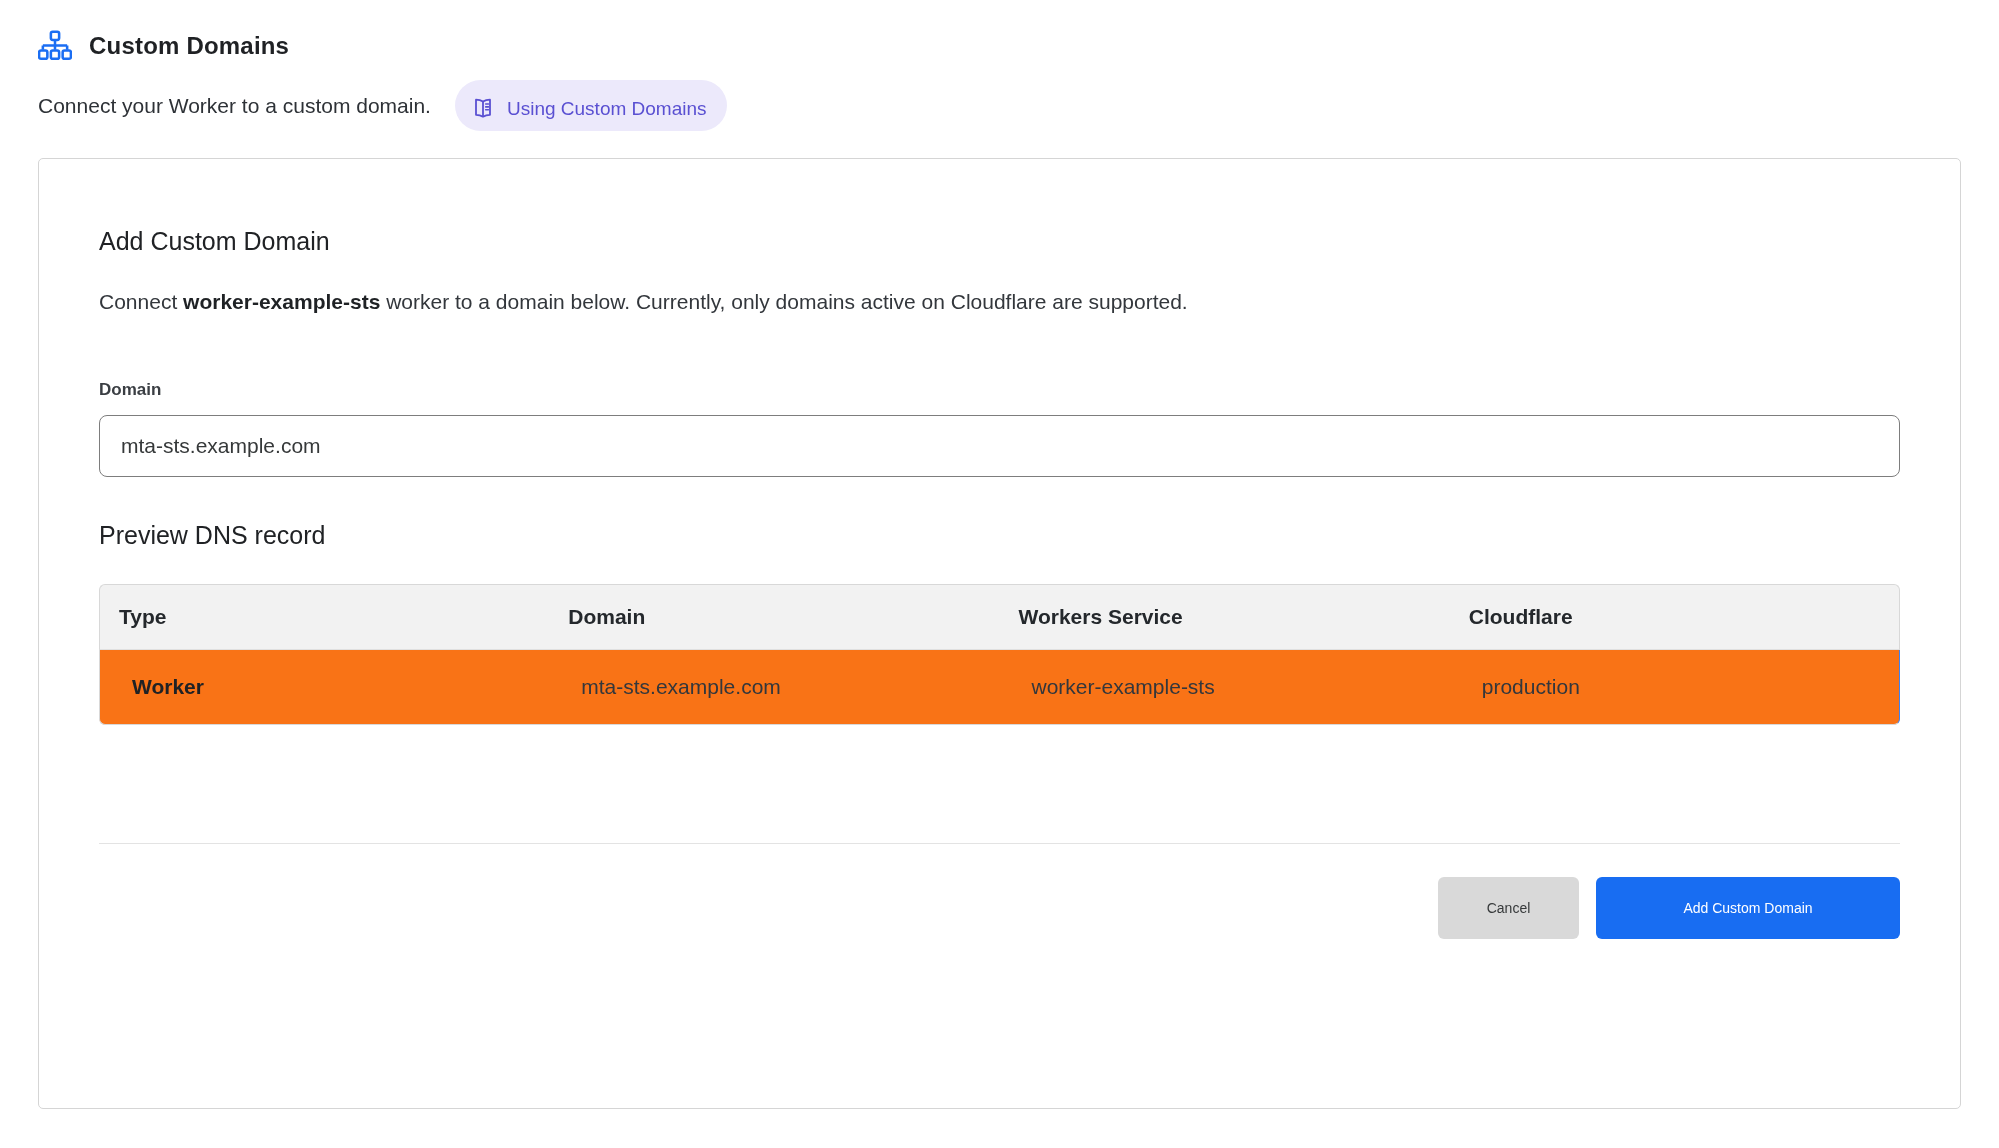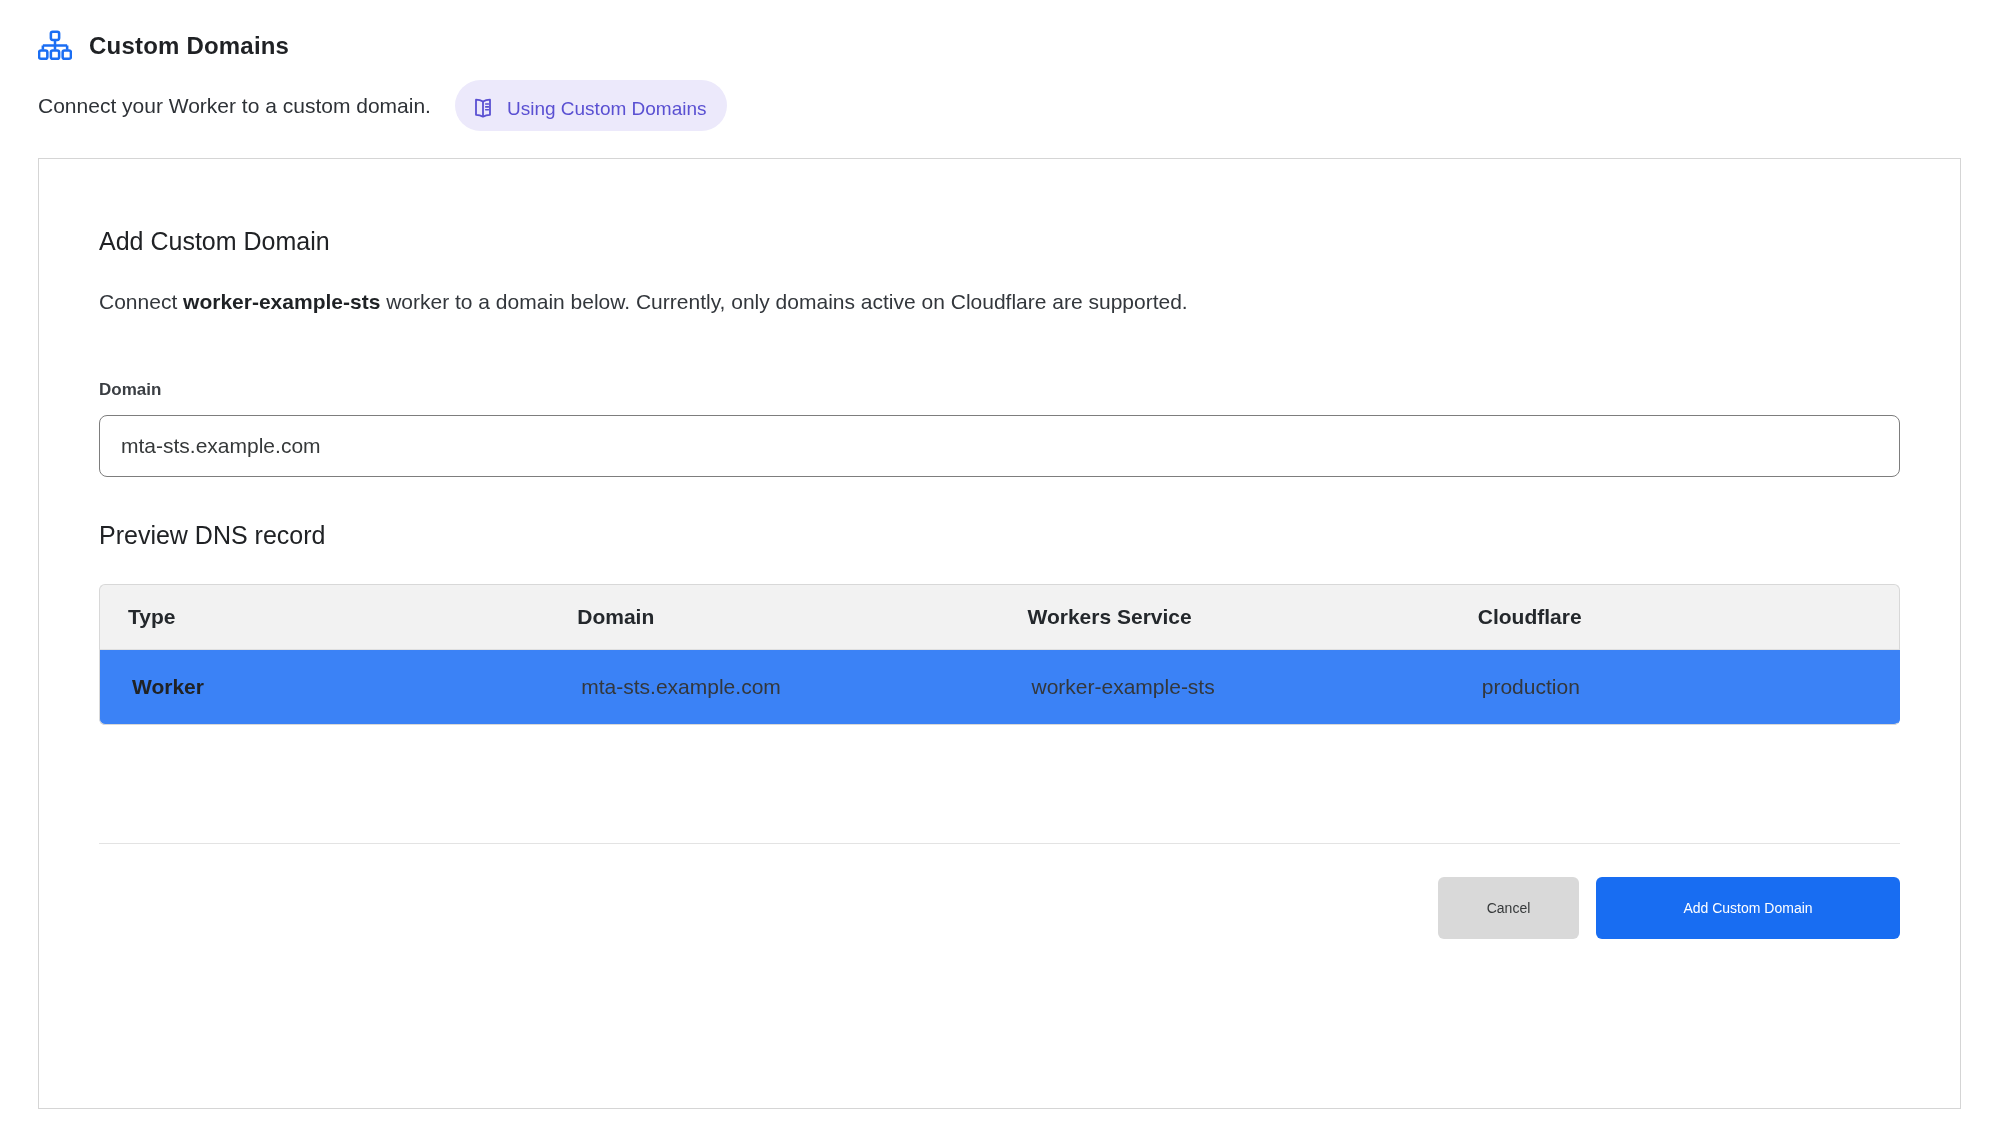--- a/index.html
+++ b/index.html
@@ -44,21 +44,21 @@
     text-decoration: none;
     cursor: pointer;
     line-height: 1.2;
   }
   .book-icon { display: inline-flex; }
 
   
   .card {
     margin-top: 27px;
     border: 1px solid #d5d5d5;
-    border-radius: 0;
+    border-radius: 5px;
     padding: 68px 60px 58px 60px;
     height: 951px;
     background: #ffffff;
   }
   .card h2 {
     margin: 0;
     font-size: 25px;
     font-weight: 500;
     color: #202225;
   }
@@ -105,28 +105,28 @@
     width: 100%;
     border-collapse: separate;
     border-spacing: 0;
     font-size: 21px;
   }
   table th, table td { width: 25%; text-align: left; }
   table th {
     background: #f2f2f2;
     font-weight: 600;
     color: #24282c;
-    padding: 20px 28px;
+    padding: 20px 19px;
     border-top: 1px solid #d8d8d8;
     border-bottom: 1px solid #e0e0e0;
   }
   table th:first-child { border-left: 1px solid #d8d8d8; border-top-left-radius: 6px; }
   table th:last-child { border-right: 1px solid #d8d8d8; border-top-right-radius: 6px; }
   table td {
-    background: #3b82f6;
+    background: #f97316;
     padding: 25px 32px;
     border-bottom: 1px solid #d8d8d8;
     color: #33373c;
   }
   table td:first-child { border-left: 1px solid #d8d8d8; border-bottom-left-radius: 6px; font-weight: 700; color: #202225; }
   table td:last-child { border-right: 1px solid #3b82f6; border-bottom-right-radius: 6px; }
 
   .divider {
     margin-top: 118px;
     border-top: 1px solid #e3e3e3;

